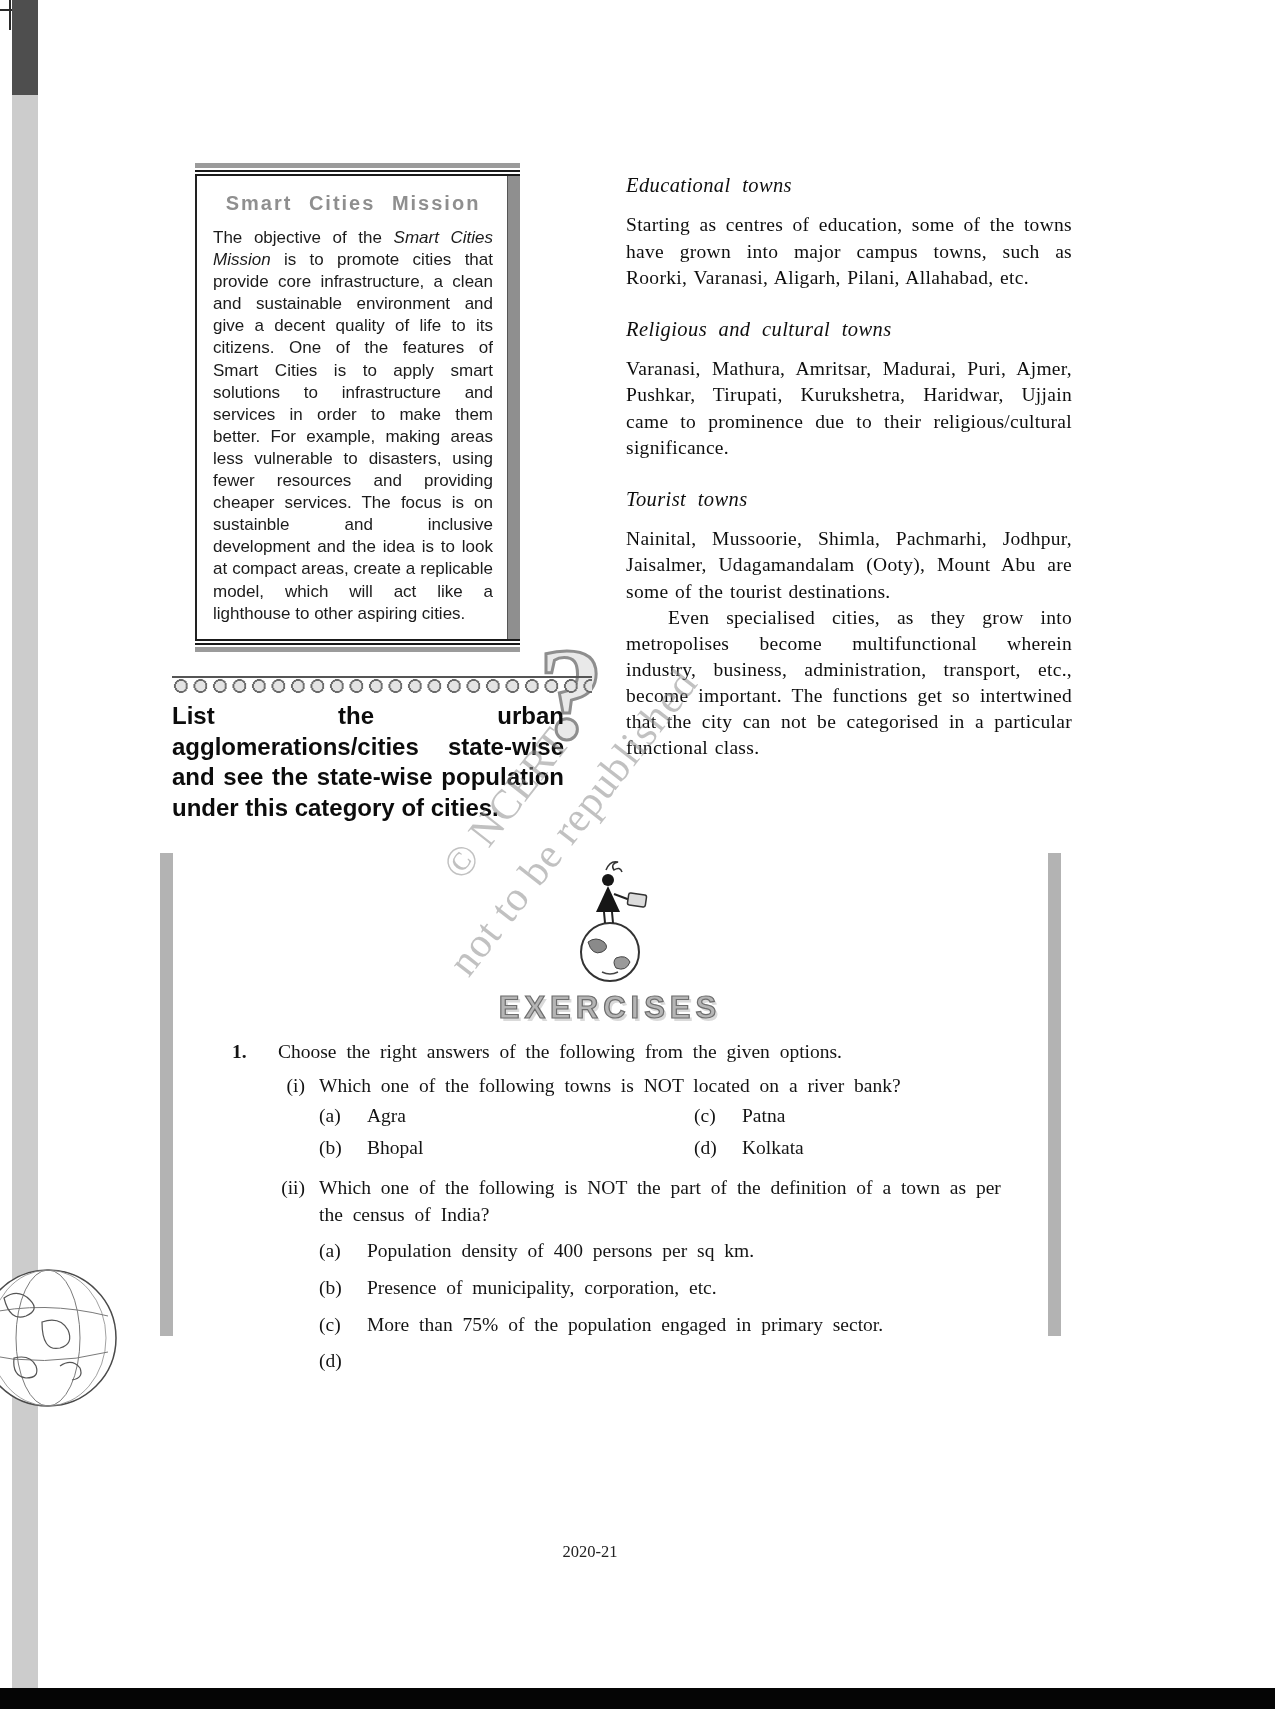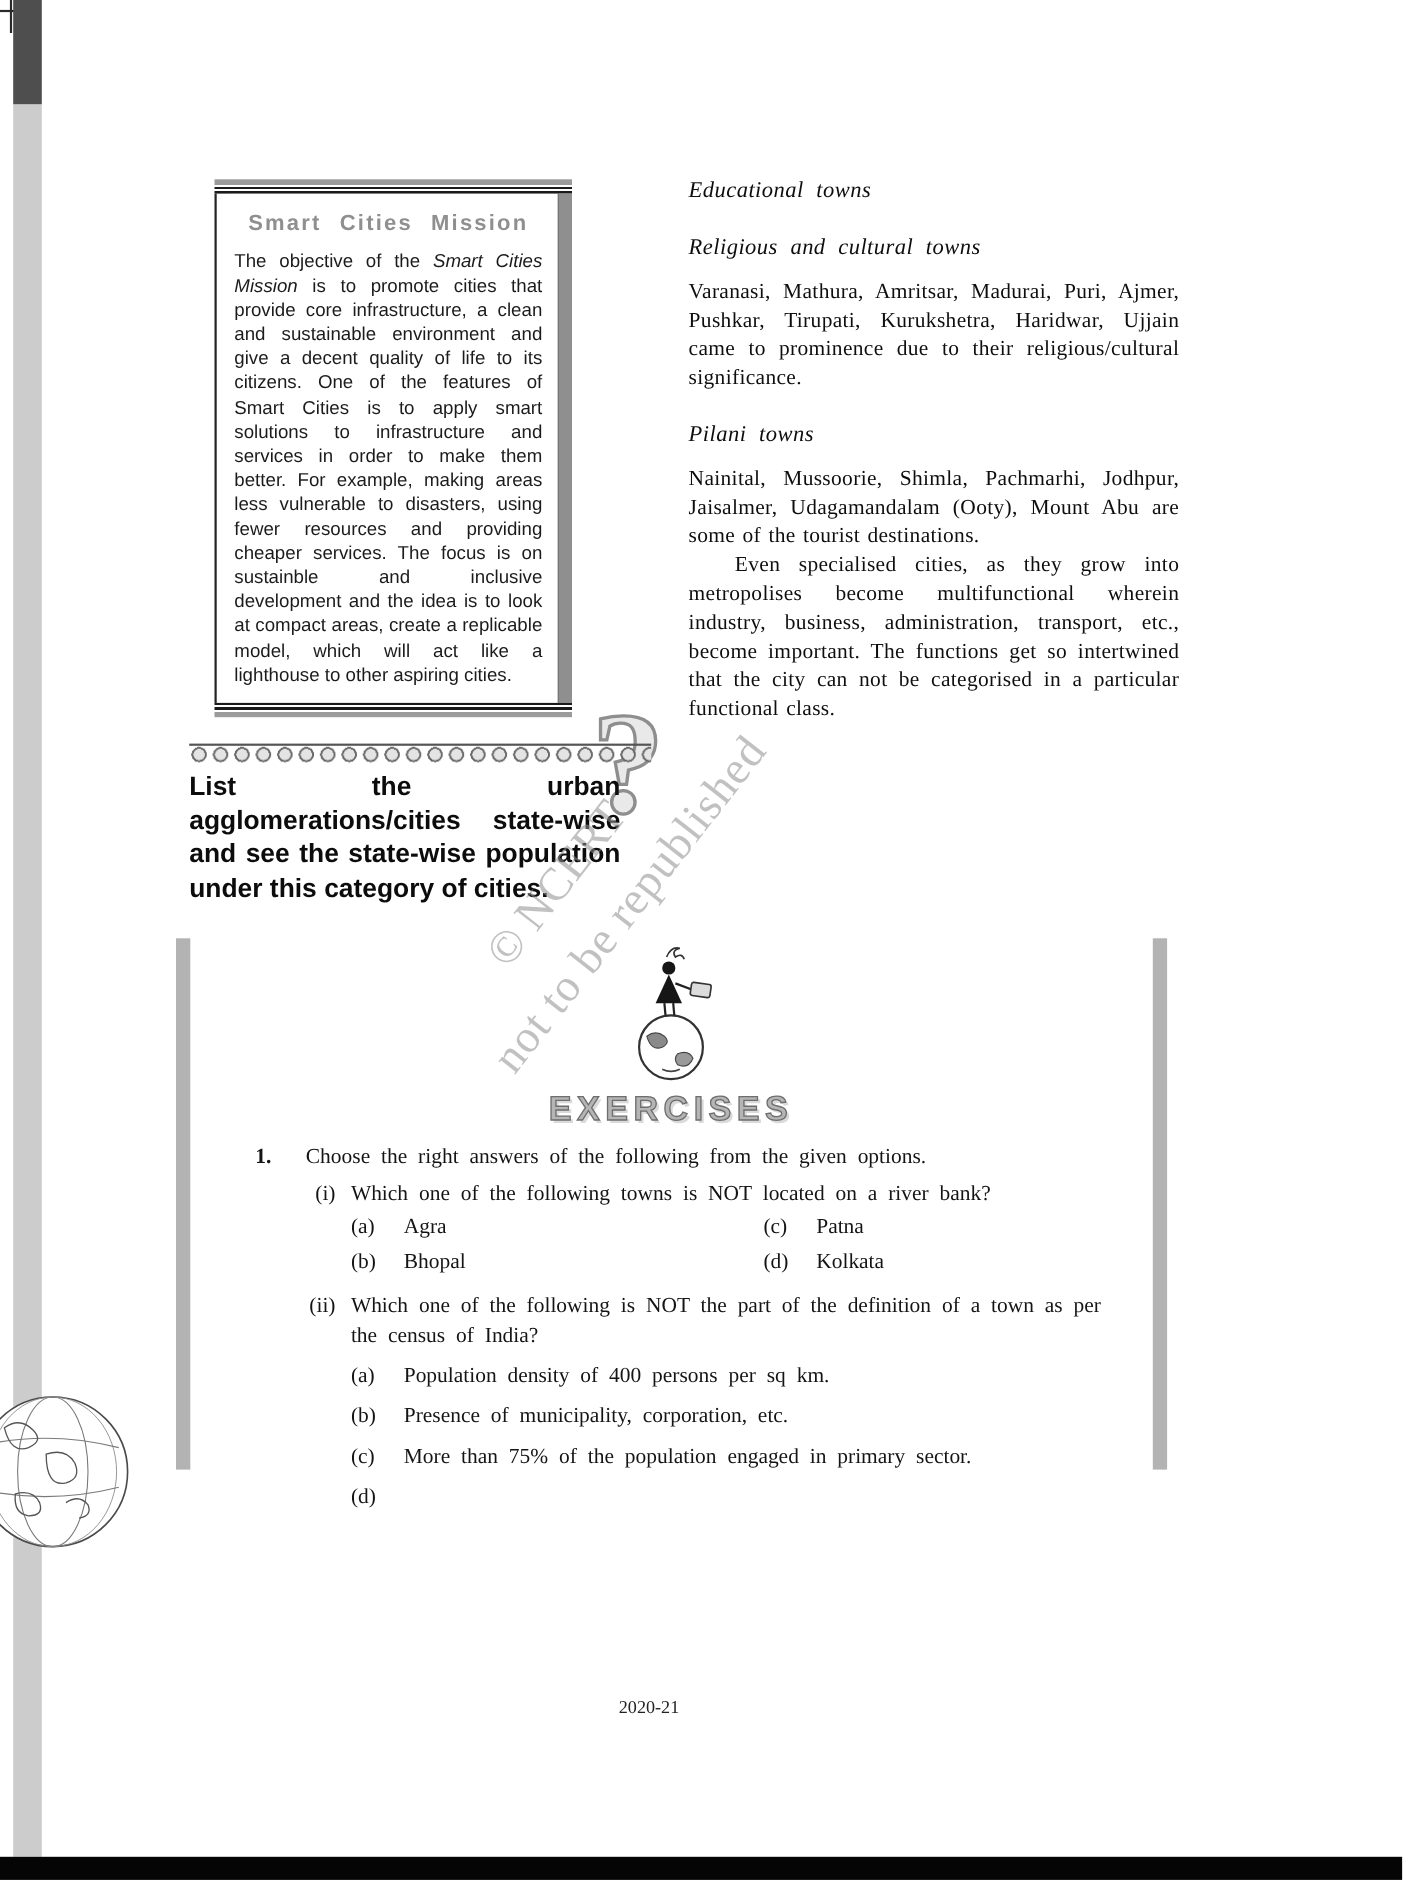--- a/index.html
+++ b/index.html
@@ -31,21 +31,21 @@
                letter-spacing:2px; word-spacing:9px; margin:4px 0 12px; }
   .scb-text  { font-size:17px; line-height:1.3; text-align:justify; color:#1b1b1b; }
   .scb-text i { font-style:italic; }
 
   
   .rcol { position:absolute; left:626px; top:160px; width:446px;
           font-size:19.5px; line-height:1.34; text-align:justify;
           letter-spacing:0.3px; word-spacing:1.5px; color:#0e0e0e; }
   .rcol h3 { font-size:20.5px; font-style:italic; font-weight:normal;
              word-spacing:6px; letter-spacing:0.4px; margin:25px 0 13px; text-align:left; }
-  .rcol h3.first { margin-top:0; }
+  .rcol h3.first { margin-top:12px; }
   .rcol p { margin:0; }
   .rcol p.indent { text-indent:42px; }
 
   
   .activity { position:absolute; left:172px; top:676px; width:420px; z-index:2; }
   .garland {
     height:18px; border-top:2px solid #555;
     background-image: radial-gradient(circle 7px at 9px 8px, #e4e4e4 5px, #6a6a6a 5.2px 6.8px, rgba(0,0,0,0) 7px);
     background-size:19.5px 18px; background-repeat:repeat-x;
   }
@@ -113,23 +113,24 @@
     <div class="rule rule-top"></div>
     <div class="scb-body">
       <div class="scb-title">Smart Cities Mission</div>
       <div class="scb-text"><span>The objective of the </span><i>Smart Cities Mission</i><span> is to promote cities that provide core infrastructure, a clean and sustainable environment and give a decent quality of life to its citizens. One of the features of Smart Cities is to apply smart solutions to infrastructure and services in order to make them better. For example, making areas less vulnerable to disasters, using fewer resources and providing cheaper services. The focus is on sustainble and inclusive development and the idea is to look at compact areas, create a replicable model, which will act like a lighthouse to other aspiring cities.</span></div>
     </div>
     <div class="rule rule-bottom"></div>
   </div>
 
   <div class="rcol">
     <h3 class="first">Educational towns</h3>
+    <p>Starting as centres of education, some of the towns have grown into major campus towns, such as Roorki, Varanasi, Aligarh, Pilani, Allahabad, etc.</p>
     <h3>Religious and cultural towns</h3>
     <p>Varanasi, Mathura, Amritsar, Madurai, Puri, Ajmer, Pushkar, Tirupati, Kurukshetra, Haridwar, Ujjain came to prominence due to their religious/cultural significance.</p>
-    <h3>Pilani towns</h3>
+    <h3>Tourist towns</h3>
     <p>Nainital, Mussoorie, Shimla, Pachmarhi, Jodhpur, Jaisalmer, Udagamandalam (Ooty), Mount Abu are some of the tourist destinations.</p>
     <p class="indent">Even specialised cities, as they grow into metropolises become multifunctional wherein industry, business, administration, transport, etc., become important. The functions get so intertwined  that the city can not be categorised in a particular functional class.</p>
   </div>
 
   <div class="activity">
     <div class="garland"></div>
     <div class="activity-text">List the urban agglomerations/cities state-wise and see the state-wise population under this category of cities.</div>
   </div>
   <div class="qmark">?</div>
 

